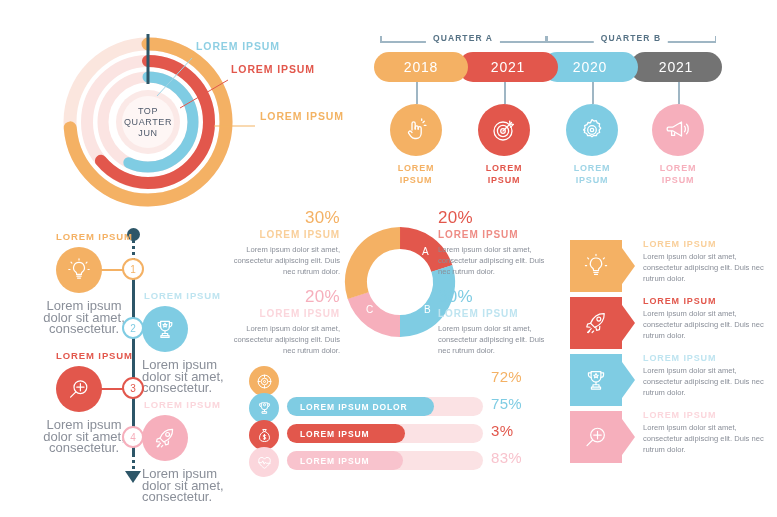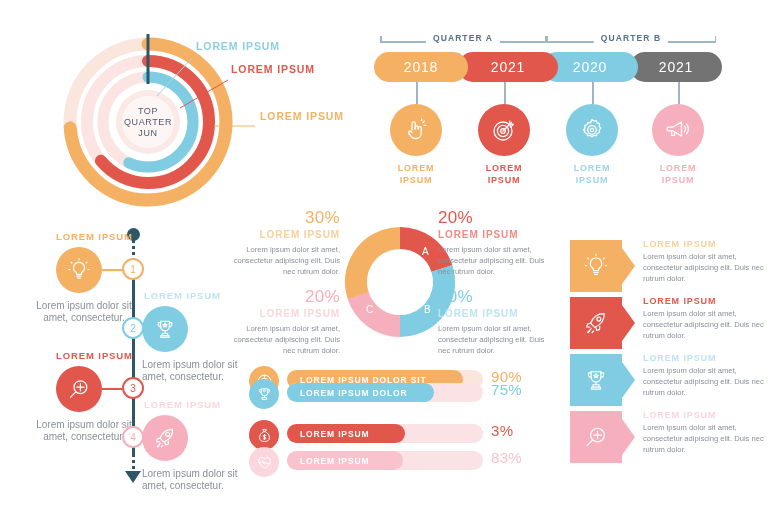--- a/index.html
+++ b/index.html
@@ -60,21 +60,21 @@
   .varrow { position: absolute; left: 111px; top: 243px; width: 0; height: 0;
             border-left: 8px solid transparent; border-right: 8px solid transparent;
             border-top: 12px solid #2d5668; }
   .stepnum { position: absolute; width: 22px; height: 22px; border-radius: 50%;
              background: #fff; display: flex; align-items: center; justify-content: center;
              font-size: 10px; left: 108px; z-index: 3; }
   .stepconn { position: absolute; height: 2px; z-index: 1; }
   .stepicon { position: absolute; width: 46px; height: 46px; border-radius: 50%;
               display: flex; align-items: center; justify-content: center; z-index: 2; }
   .steptitle { position: absolute; font-size: 9.5px; letter-spacing: .9px; font-weight: 600; }
-  .stepbody { position: absolute; font-size: 10px; line-height: 11.5px; color: #8a8f99; width: 100px; }
+  .stepbody { position: absolute; font-size: 13px; line-height: 11.5px; color: #8a8f99; width: 100px; }
 
   
   #donut { position: absolute; left: 340px; top: 222px; width: 120px; height: 120px; }
   .dletter { position: absolute; font-size: 10px; color: #ffffff; font-weight: 500; }
   .dblock { position: absolute; width: 118px; }
   .dpct { font-size: 17px; letter-spacing: .3px; }
   .dlbl { font-size: 10px; letter-spacing: .9px; font-weight: 600; margin-top: 1px; }
   .dtxt { font-size: 7.6px; line-height: 11px; color: #8a8f99; margin-top: 4px; }
 
   
@@ -321,29 +321,24 @@
 
     <div class="barrow" style="top:0px;">
       <div class="baricon ico" style="background:#F4B164;">
         <svg width="17" height="17" viewBox="0 0 24 24" fill="none" stroke="#fff" stroke-width="1.4">
           <circle cx="12" cy="12" r="9"></circle>
             <circle cx="12" cy="12" r="4.6"></circle>
             <circle cx="12" cy="12" r="1.4"></circle>
           <path d="M12 3v3M12 18v3M3 12h3M18 12h3" stroke-linecap="round"></path>
         </svg>
       </div>
-      <div class="bartrack" style="background:#FBE6DE;">
-        <div class="barfill" style="width:90%; background:#F4B164;">
-          <span>LOREM IPSUM DOLOR SIT</span>
-        </div>
-      </div>
-      <div class="barpct" style="color:#F4B164;">90%</div>
-    </div>
-
-    <div class="barrow" style="top:13px;text-align:center;">
+      <div class="barpct" style="color:#F4B164;">72%</div>
+    </div>
+
+    <div class="barrow" style="top:27px;text-align:center;">
       <div class="baricon ico" style="background:#7FCCE3;">
         <svg width="17" height="17" viewBox="0 0 24 24" fill="none" stroke="#fff" stroke-width="1.4" stroke-linejoin="round">
           <path d="M7.5 4h9v5.3a4.5 4.5 0 01-9 0z"></path>
           <path d="M7.5 5.3H5v1.6a2.5 2.5 0 002.5 2.5M16.5 5.3H19v1.6a2.5 2.5 0 01-2.5 2.5"></path>
           <path d="M12 13.8v2.6M9 16.4h6v2.4H9z" stroke-linecap="round"></path>
           <circle cx="12" cy="6.8" r="1.5"></circle>
         </svg>
       </div>
       <div class="bartrack" style="background:#FBE2E4;">
         <div class="barfill" style="width:75%; background:#7FCCE3;">

